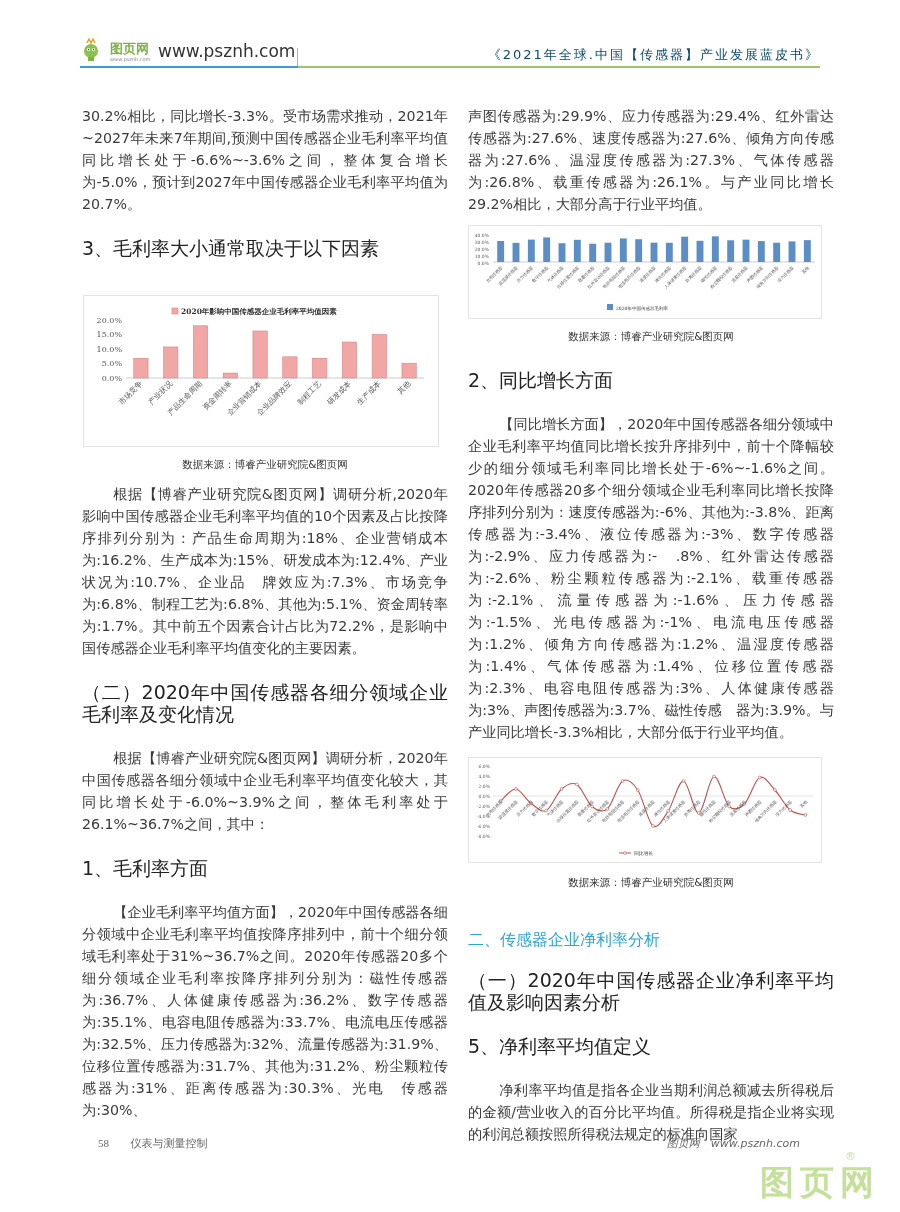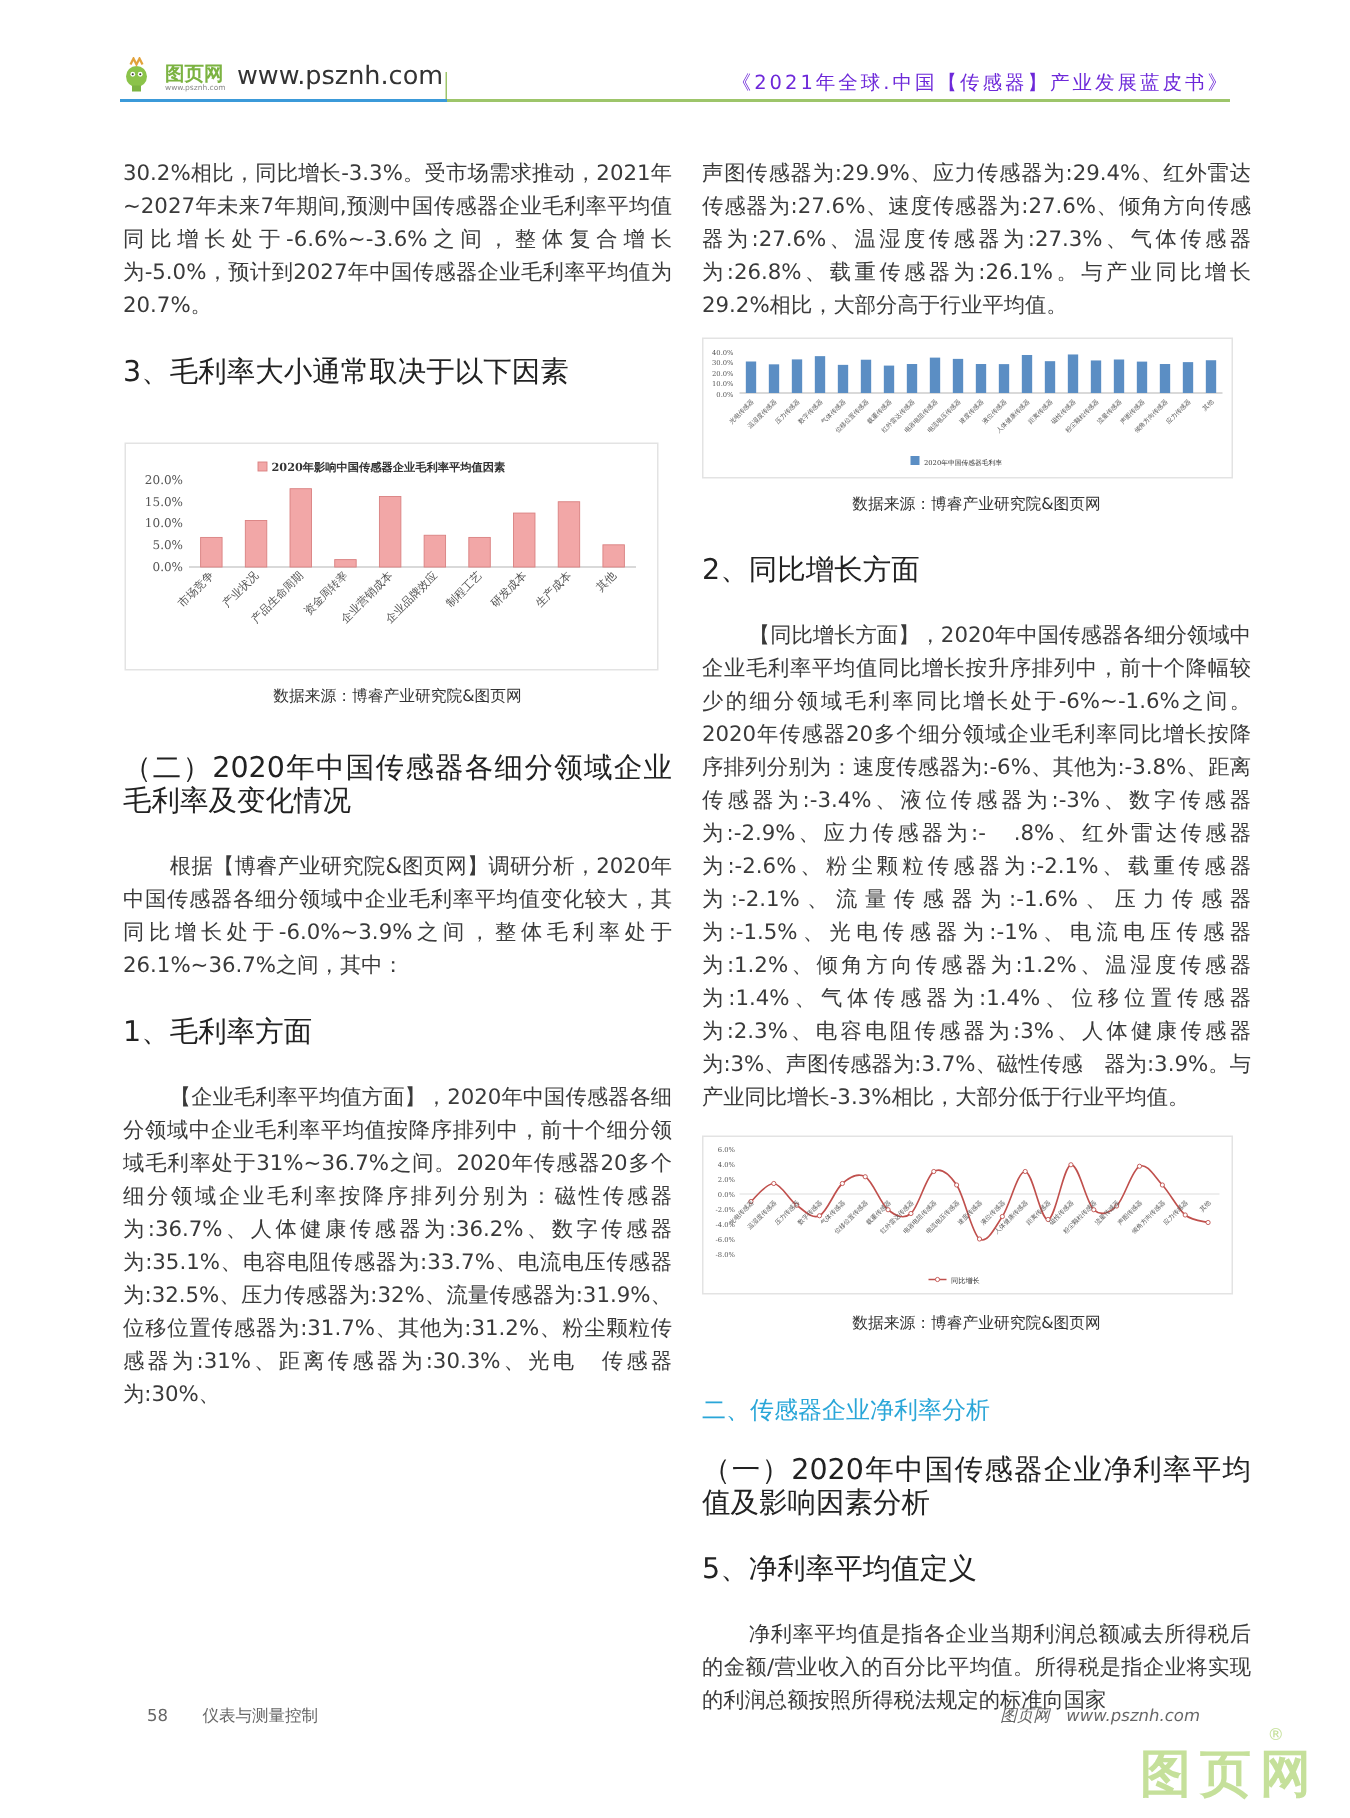--- a/index.html
+++ b/index.html
@@ -5,29 +5,29 @@
   html,body{margin:0;padding:0;background:#fff;}
   body{width:900px;height:1212px;position:relative;overflow:hidden;font-family:"DejaVu Sans",sans-serif;color:#333;}
   .header{position:absolute;left:0;top:0;width:900px;height:72px;}
   .logo{position:absolute;left:80px;top:38px;width:22px;height:24px;}
   .brand{position:absolute;left:110px;top:40px;font-size:13px;font-weight:bold;color:#7cb342;}
   .brand-sub{position:absolute;left:110px;top:56px;font-size:5px;color:#888;}
   .site{position:absolute;left:158px;top:41px;font-size:17px;color:#333;font-family:"DejaVu Sans",sans-serif;}
   .hline-blue{position:absolute;left:80px;top:66px;width:218px;height:2px;background:#3b9ad9;}
   .hline-green{position:absolute;left:298px;top:66px;width:522px;height:2px;background:#9dc56a;}
   .hdiv{position:absolute;left:297px;top:48px;width:1px;height:18px;background:#9dc56a;}
-  .booktitle{position:absolute;right:80px;top:46px;font-size:13px;letter-spacing:2px;color:#6d28d9;}
+  .booktitle{position:absolute;right:80px;top:46px;font-size:13px;letter-spacing:2px;color:#0c4a6e;}
   .col{position:absolute;width:370px;font-size:14.2px;line-height:22px;color:#3a3a3a;}
   .col p{margin:2px;text-align:justify;}
   .ind{text-indent:2.2em;}
   .h3{font-size:19px;font-weight:normal;color:#222;margin:0;}
   .h2{font-size:16px;color:#2aa6d8;}
   .src{text-align:center;font-size:10.5px;color:#333;}
   .chartbox{border:1px solid #e3e3e3;background:#fff;}
-  .footer-left{position:absolute;left:98px;top:1136px;font-size:11px;color:#666;}
+  .footer-left{position:absolute;left:98px;top:1136px;font-size:11px;color:#666;font-family:Liberation Serif, serif;}
   .footer-right{position:absolute;right:100px;top:1136px;font-size:11px;color:#666;font-style:italic;}
   .wm{position:absolute;right:20px;top:1160px;font-size:34px;font-weight:bold;color:#c5e09a;letter-spacing:6px;}
   .wm-r{position:absolute;right:44px;top:1150px;font-size:11px;color:#c5e09a;}
   svg text{font-family:"DejaVu Serif",serif;}
 </style>
 </head>
 <body>
 
 <div class="header">
   <svg class="logo" viewBox="0 0 22 24">
@@ -82,20 +82,21 @@
         <text x="297.3" y="88" font-size="7.5" text-anchor="end" fill="#555" transform="rotate(-45 297.3 88)">生产成本</text>
         <rect x="317.94800000000004" y="67.21" width="14.304" height="14.790000000000006" fill="#f2a7a7" stroke="#d98080" stroke-width="0.6"></rect>
         <text x="327.1" y="88" font-size="7.5" text-anchor="end" fill="#555" transform="rotate(-45 327.1 88)">其他</text>
         <rect x="88" y="12" width="6" height="6" fill="#f2a7a7" stroke="#d98080" stroke-width="0.6"></rect>
         <text x="97" y="18" font-size="7.5" fill="#333" font-weight="bold">2020年影响中国传感器企业毛利率平均值因素</text>
       </svg>
   </div>
   <div style="height:6px"></div>
   <div class="src">数据来源：博睿产业研究院&amp;图页网</div>
   <div style="height:6px"></div>
+  <p class="ind">根据【博睿产业研究院&amp;图页网】调研分析,2020年影响中国传感器企业毛利率平均值的10个因素及占比按降序排列分别为：产品生命周期为:18%、企业营销成本为:16.2%、生产成本为:15%、研发成本为:12.4%、产业状况为:10.7%、企业品　牌效应为:7.3%、市场竞争为:6.8%、制程工艺为:6.8%、其他为:5.1%、资金周转率为:1.7%。其中前五个因素合计占比为72.2%，是影响中国传感器企业毛利率平均值变化的主要因素。</p>
   <div style="height:18px"></div>
   <p class="h3">（二）2020年中国传感器各细分领域企业毛利率及变化情况</p>
   <div style="height:18px"></div>
   <p class="ind">根据【博睿产业研究院&amp;图页网】调研分析，2020年中国传感器各细分领域中企业毛利率平均值变化较大，其同比增长处于-6.0%~3.9%之间，整体毛利率处于26.1%~36.7%之间，其中：</p>
   <div style="height:18px"></div>
   <p class="h3">1、毛利率方面</p>
   <div style="height:18px"></div>
   <p class="ind">【企业毛利率平均值方面】，2020年中国传感器各细分领域中企业毛利率平均值按降序排列中，前十个细分领域毛利率处于31%~36.7%之间。2020年传感器20多个细分领域企业毛利率按降序排列分别为：磁性传感器为:36.7%、人体健康传感器为:36.2%、数字传感器为:35.1%、电容电阻传感器为:33.7%、电流电压传感器为:32.5%、压力传感器为:32%、流量传感器为:31.9%、位移位置传感器为:31.7%、其他为:31.2%、粉尘颗粒传感器为:31%、距离传感器为:30.3%、光电　传感器为:30%、</p>
 </div>
 

